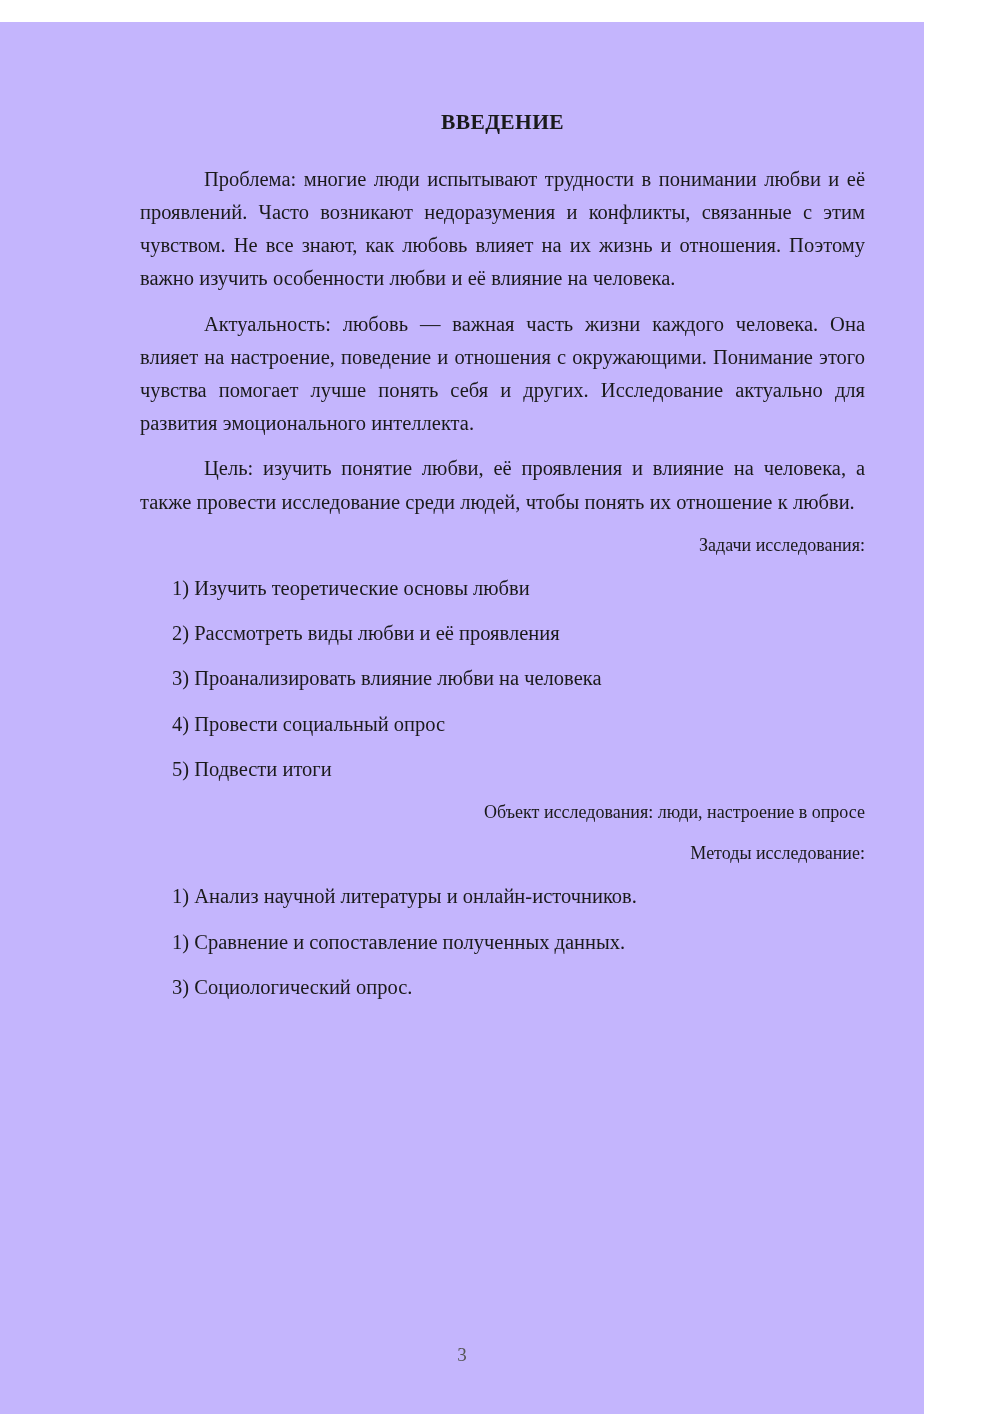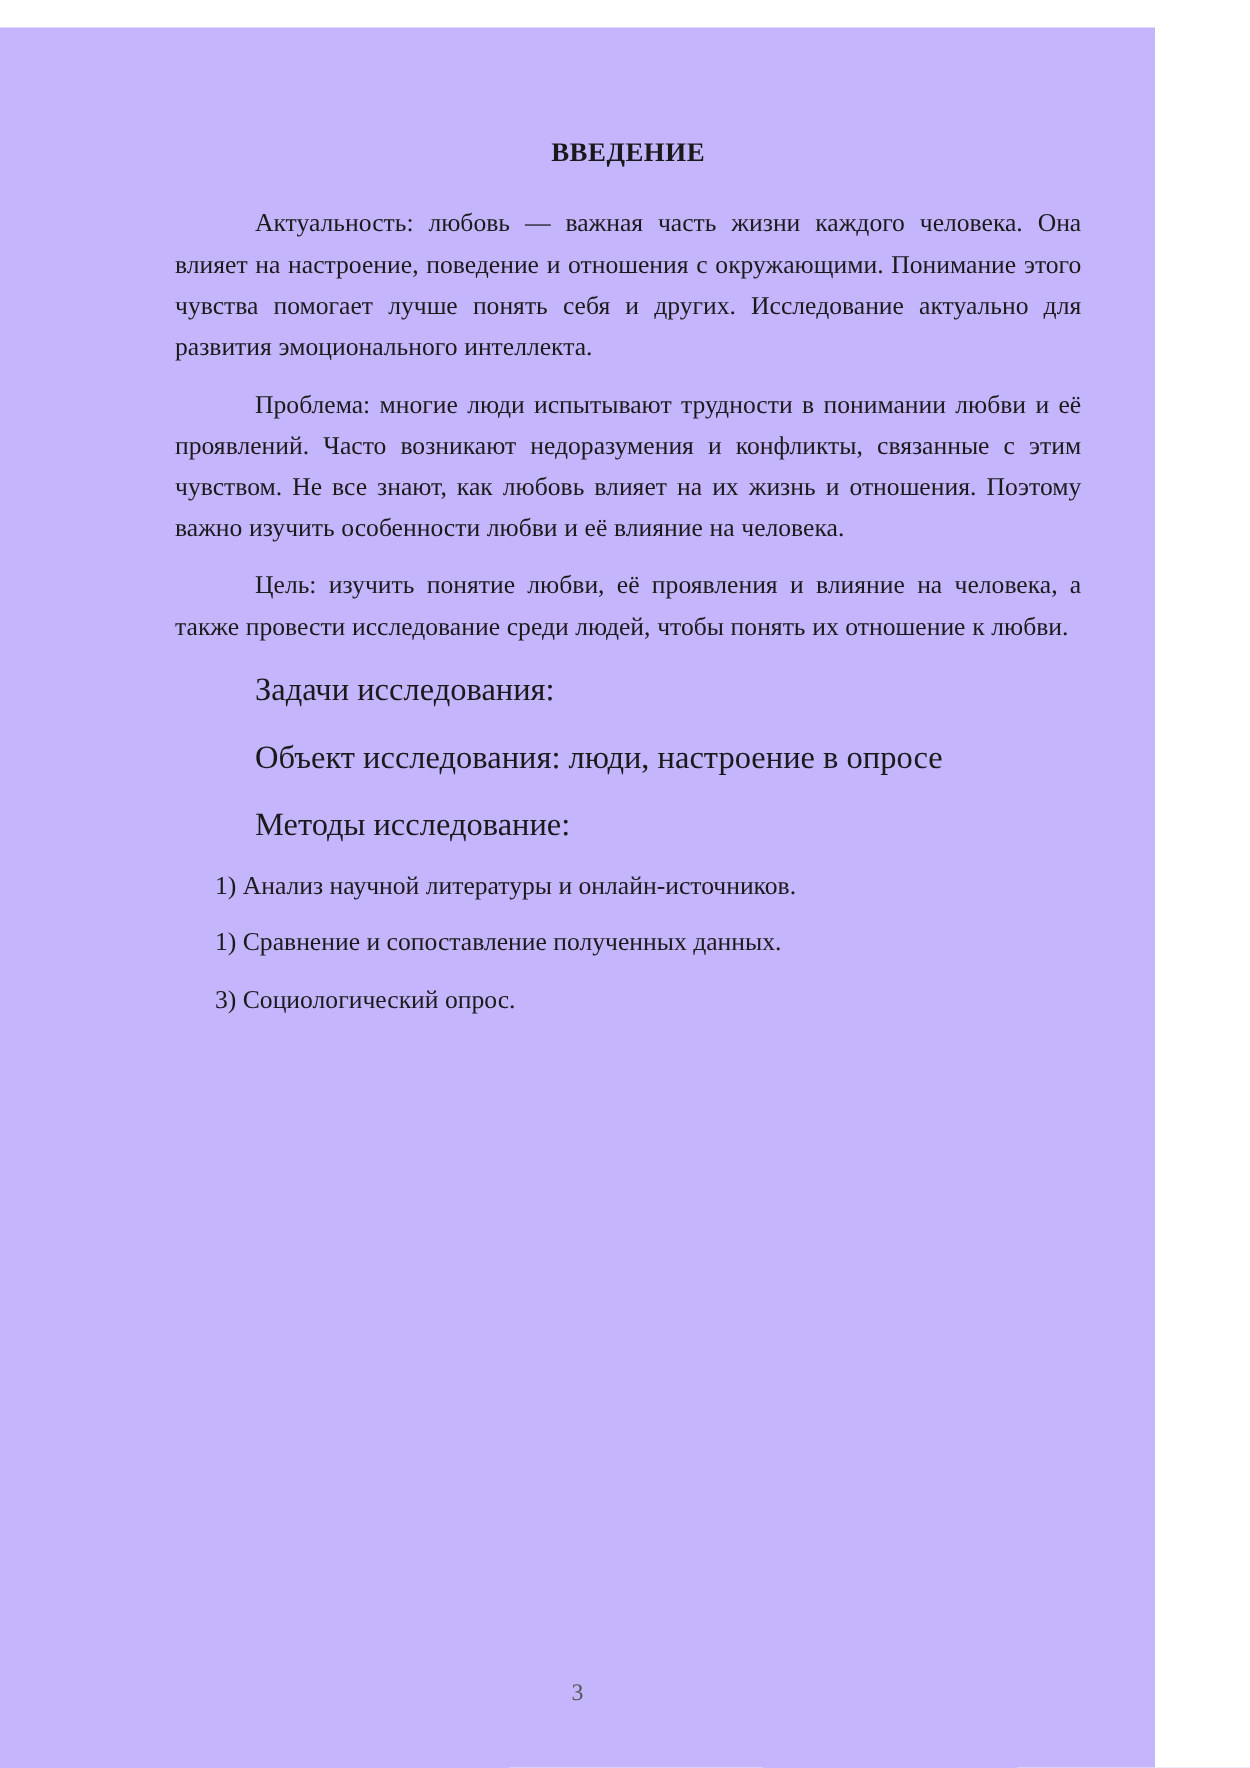--- a/index.html
+++ b/index.html
@@ -48,23 +48,23 @@
     line-height: 1.62;
     text-align: justify;
     text-align-last: left;
     text-indent: 64px;
     margin: 0 0 12px 0;
     hyphens: none;
     word-spacing: 0.2px;
   }
 
   .lead-line {
-    font-size: 26px;
+    font-size: 18px;
     line-height: 1.62;
-    text-align: left;
+    text-align: right;
     text-indent: 64px;
     margin: 0 0 12px 0;
   }
 
   .list {
     list-style: none;
     margin: 0;
     padding: 0;
   }
 
@@ -90,28 +90,35 @@
 </style>
 </head>
 <body>
 
 <div class="page">
 
   <div class="content">
 
     <h1 class="doc-title">ВВЕДЕНИЕ</h1>
 
+    <p class="para">Проблема: многие люди испытывают трудности в понимании любви и её проявлений. Часто возникают недоразумения и конфликты, связанные с этим чувством. Не все знают, как любовь влияет на их жизнь и отношения. Поэтому важно изучить особенности любви и её влияние на человека.</p>
+
     <p class="para">Актуальность: любовь — важная часть жизни каждого человека. Она влияет на настроение, поведение и отношения с окружающими. Понимание этого чувства помогает лучше понять себя и других. Исследование актуально для развития эмоционального интеллекта.</p>
-
-    <p class="para">Проблема: многие люди испытывают трудности в понимании любви и её проявлений. Часто возникают недоразумения и конфликты, связанные с этим чувством. Не все знают, как любовь влияет на их жизнь и отношения. Поэтому важно изучить особенности любви и её влияние на человека.</p>
 
     <p class="para">Цель: изучить понятие любви, её проявления и влияние на человека, а также провести исследование среди людей, чтобы понять их отношение к любви.</p>
 
     <p class="lead-line">Задачи исследования:</p>
 
+    <ul class="list">
+      <li class="list-item">1) Изучить теоретические основы любви</li>
+      <li class="list-item">2) Рассмотреть виды любви и её проявления</li>
+      <li class="list-item">3) Проанализировать влияние любви на человека</li>
+      <li class="list-item">4) Провести социальный опрос</li>
+      <li class="list-item">5) Подвести итоги</li>
+    </ul>
 
     <p class="lead-line">Объект исследования: люди, настроение в опросе</p>
 
 
 
     <p class="lead-line">Методы исследование:</p>
 
     <ul class="list">
       <li class="list-item">1) Анализ научной литературы и онлайн-источников.</li>
       <li class="list-item">1) Сравнение и сопоставление полученных данных.</li>

